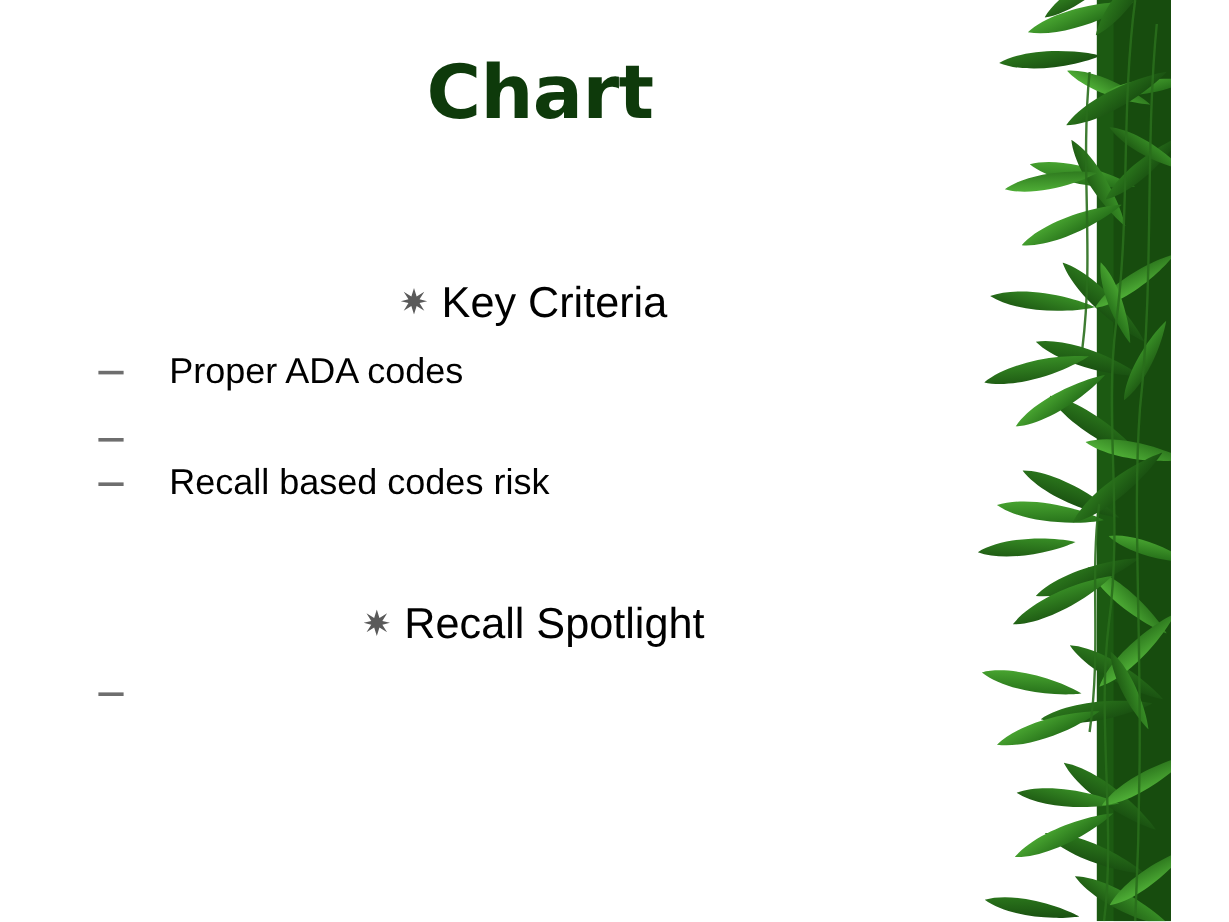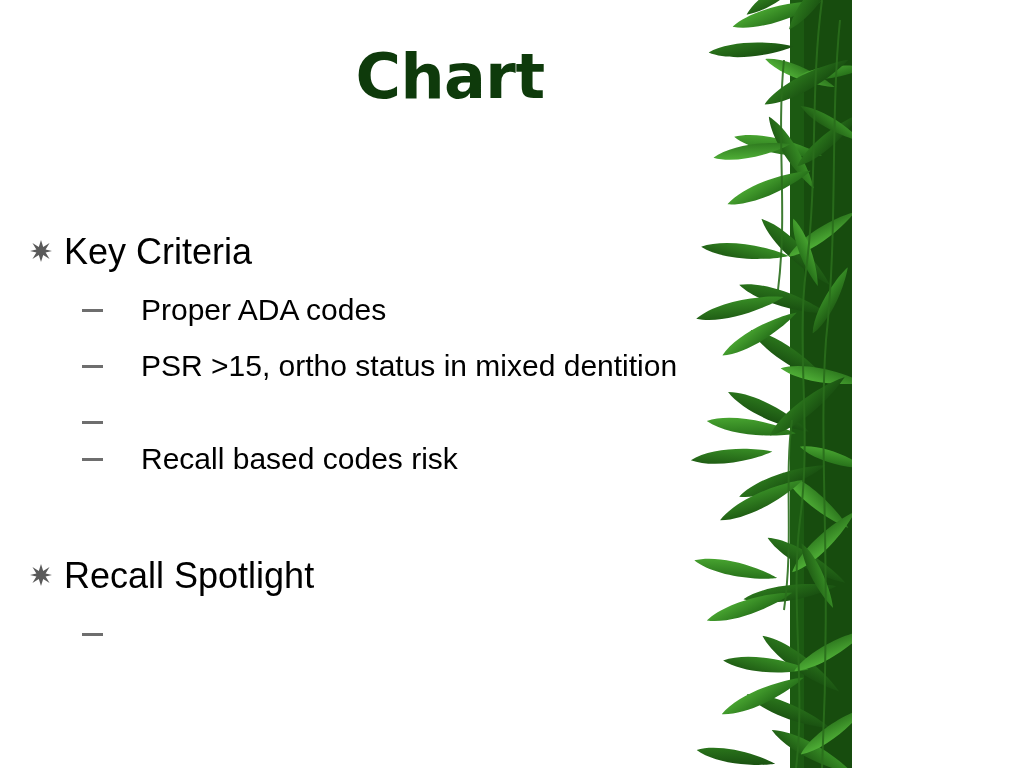--- a/index.html
+++ b/index.html
@@ -7,21 +7,21 @@
 
   html, body {
     width: 1024px;
     height: 768px;
     overflow: hidden;
     background: #ffffff;
   }
 
   #slide {
     position: relative;
-    width: 852px;
+    width: 976px;
     height: 768px;
     background: #ffffff;
     font-family: "Liberation Sans", sans-serif;
     overflow: hidden;
   }
 
   
   #title-block {
     position: absolute;
     left: 40px;
@@ -48,20 +48,21 @@
     width: 830px;
   }
 
   .group { }
 
   
   .lvl1-row {
     display: flex;
     align-items: baseline;
     margin-bottom: 4px;
+    justify-content: center;
   }
   .star-bullet {
     width: 34px;
     flex: 0 0 34px;
     color: #5A5A5A;
     font-size: 27px;
     line-height: 44px;
     text-align: left;
     position: relative;
     top: -2px;
@@ -138,26 +139,20 @@
         <span class="lvl1-text">Key Criteria</span>
       </div>
 
       <div class="lvl2-row">
         <span class="dash-bullet">
             <span class="rule"></span>
           </span>
         <span class="lvl2-text">Proper ADA codes</span>
       </div>
 
-      <div class="lvl2-row">
-        <span class="dash-bullet">
-            <span class="rule"></span>
-          </span>
-        <span class="lvl2-text">PSR &gt;15, ortho status in mixed dentition</span>
-      </div>
 
       <div class="lvl2-row">
         <span class="dash-bullet">
             <span class="rule"></span>
           </span>
       </div>
 
       <div class="lvl2-row">
         <span class="dash-bullet">
             <span class="rule"></span>

